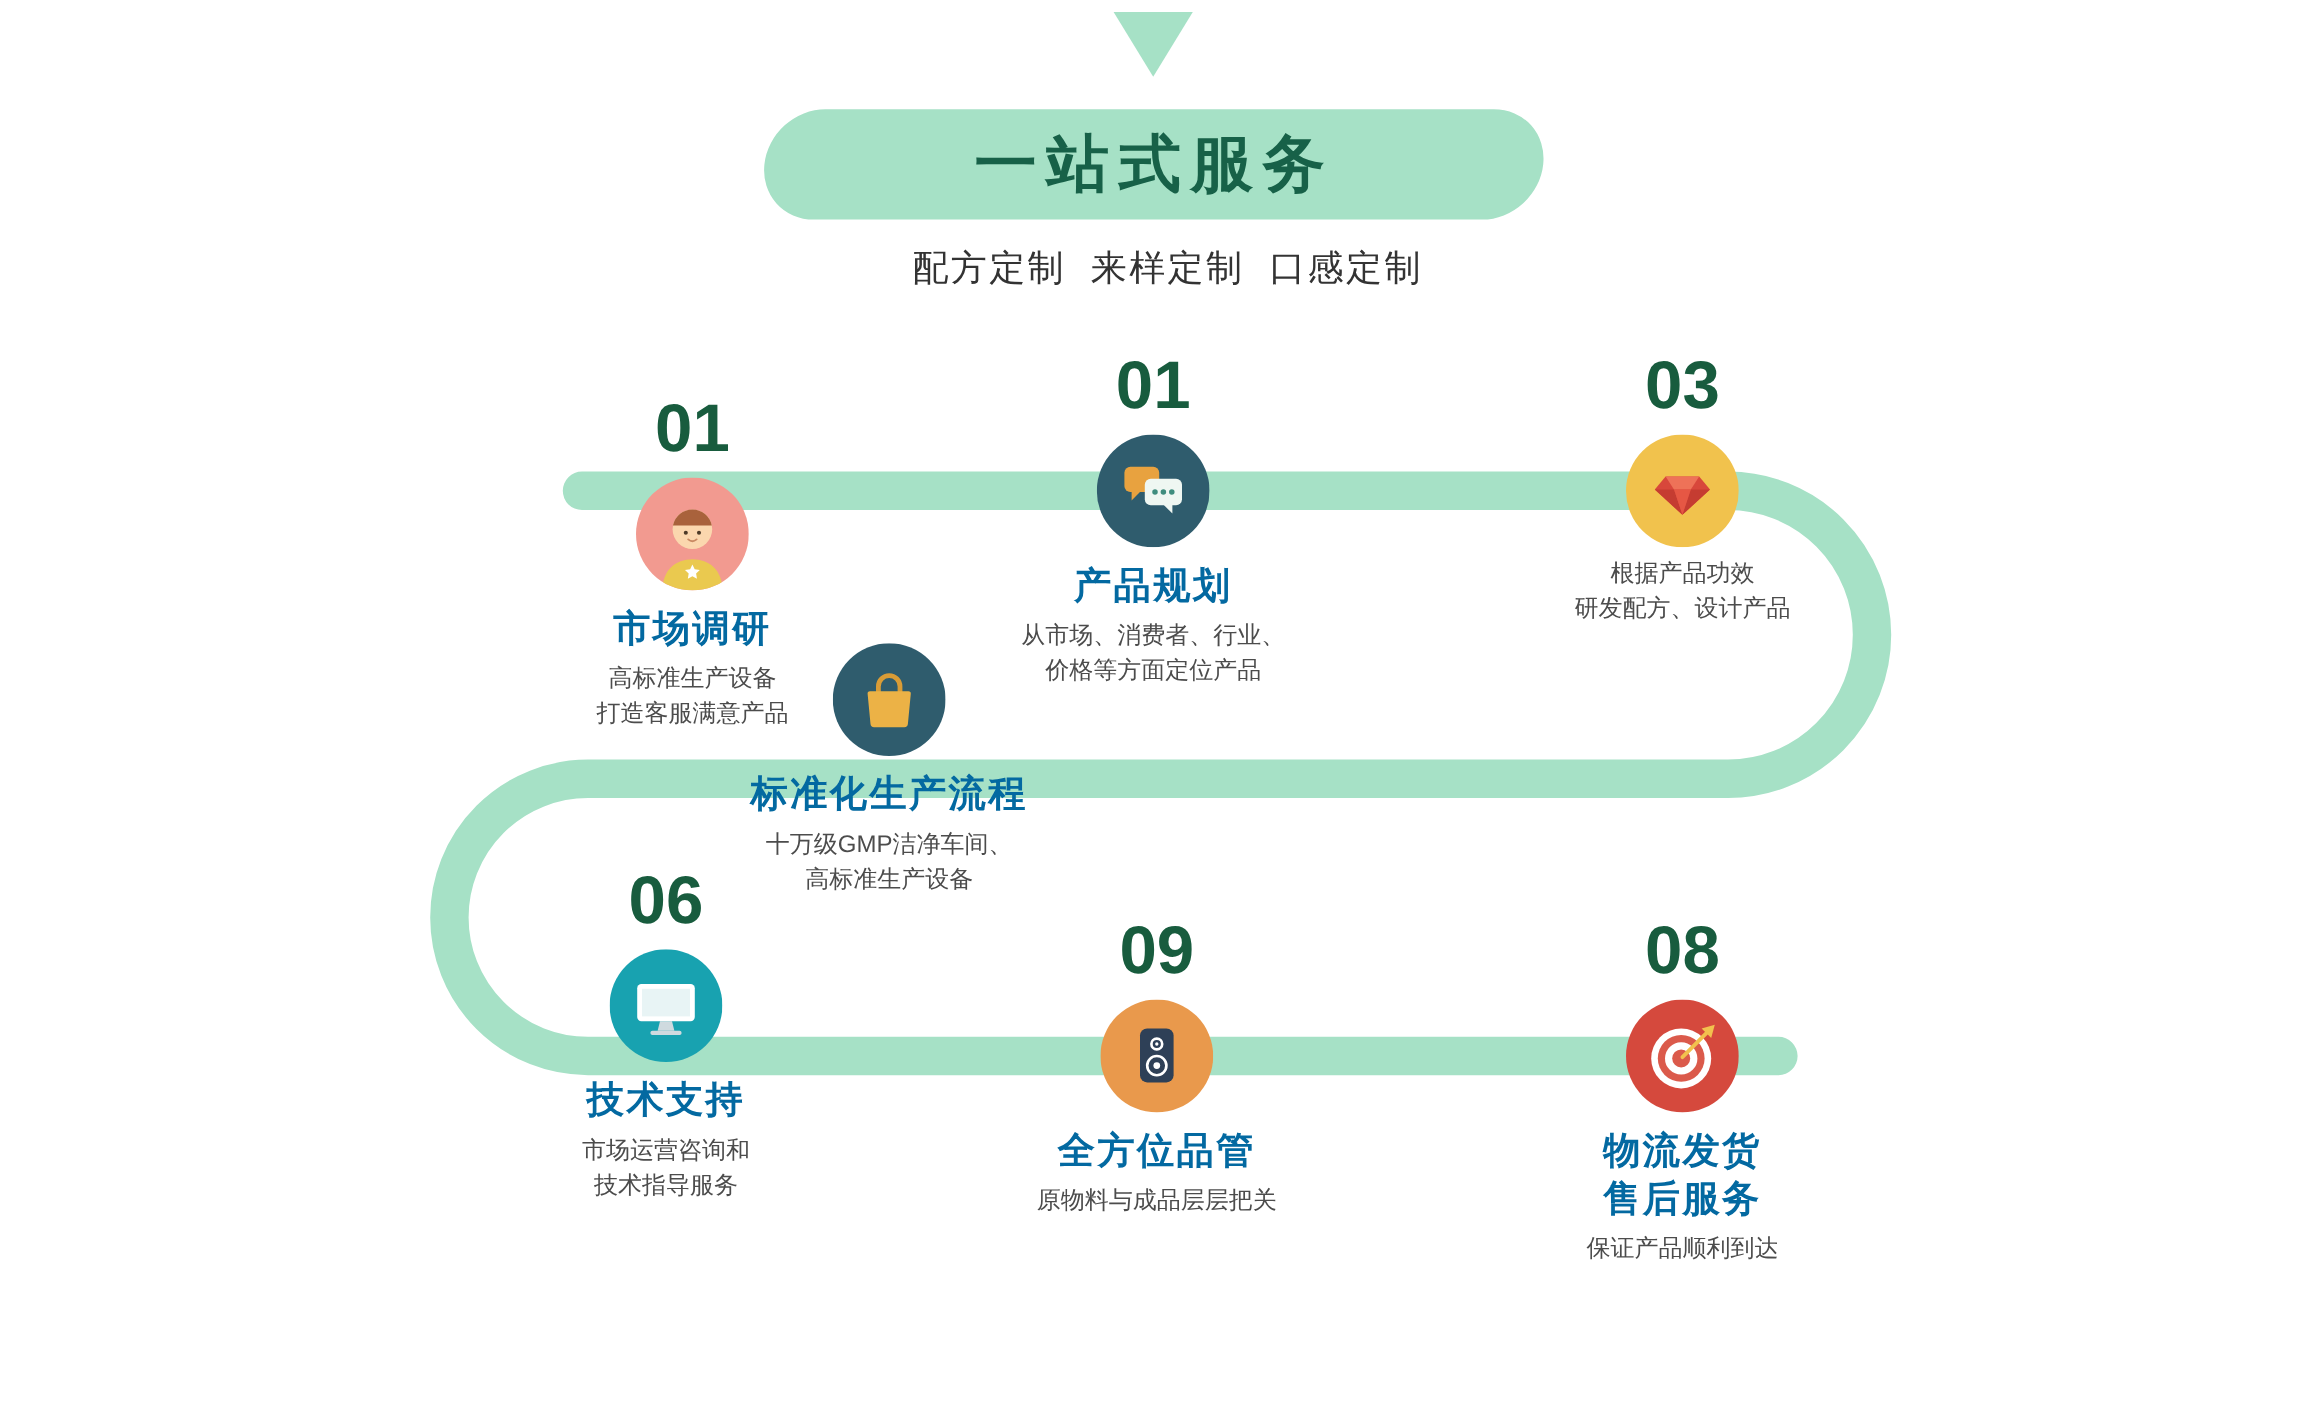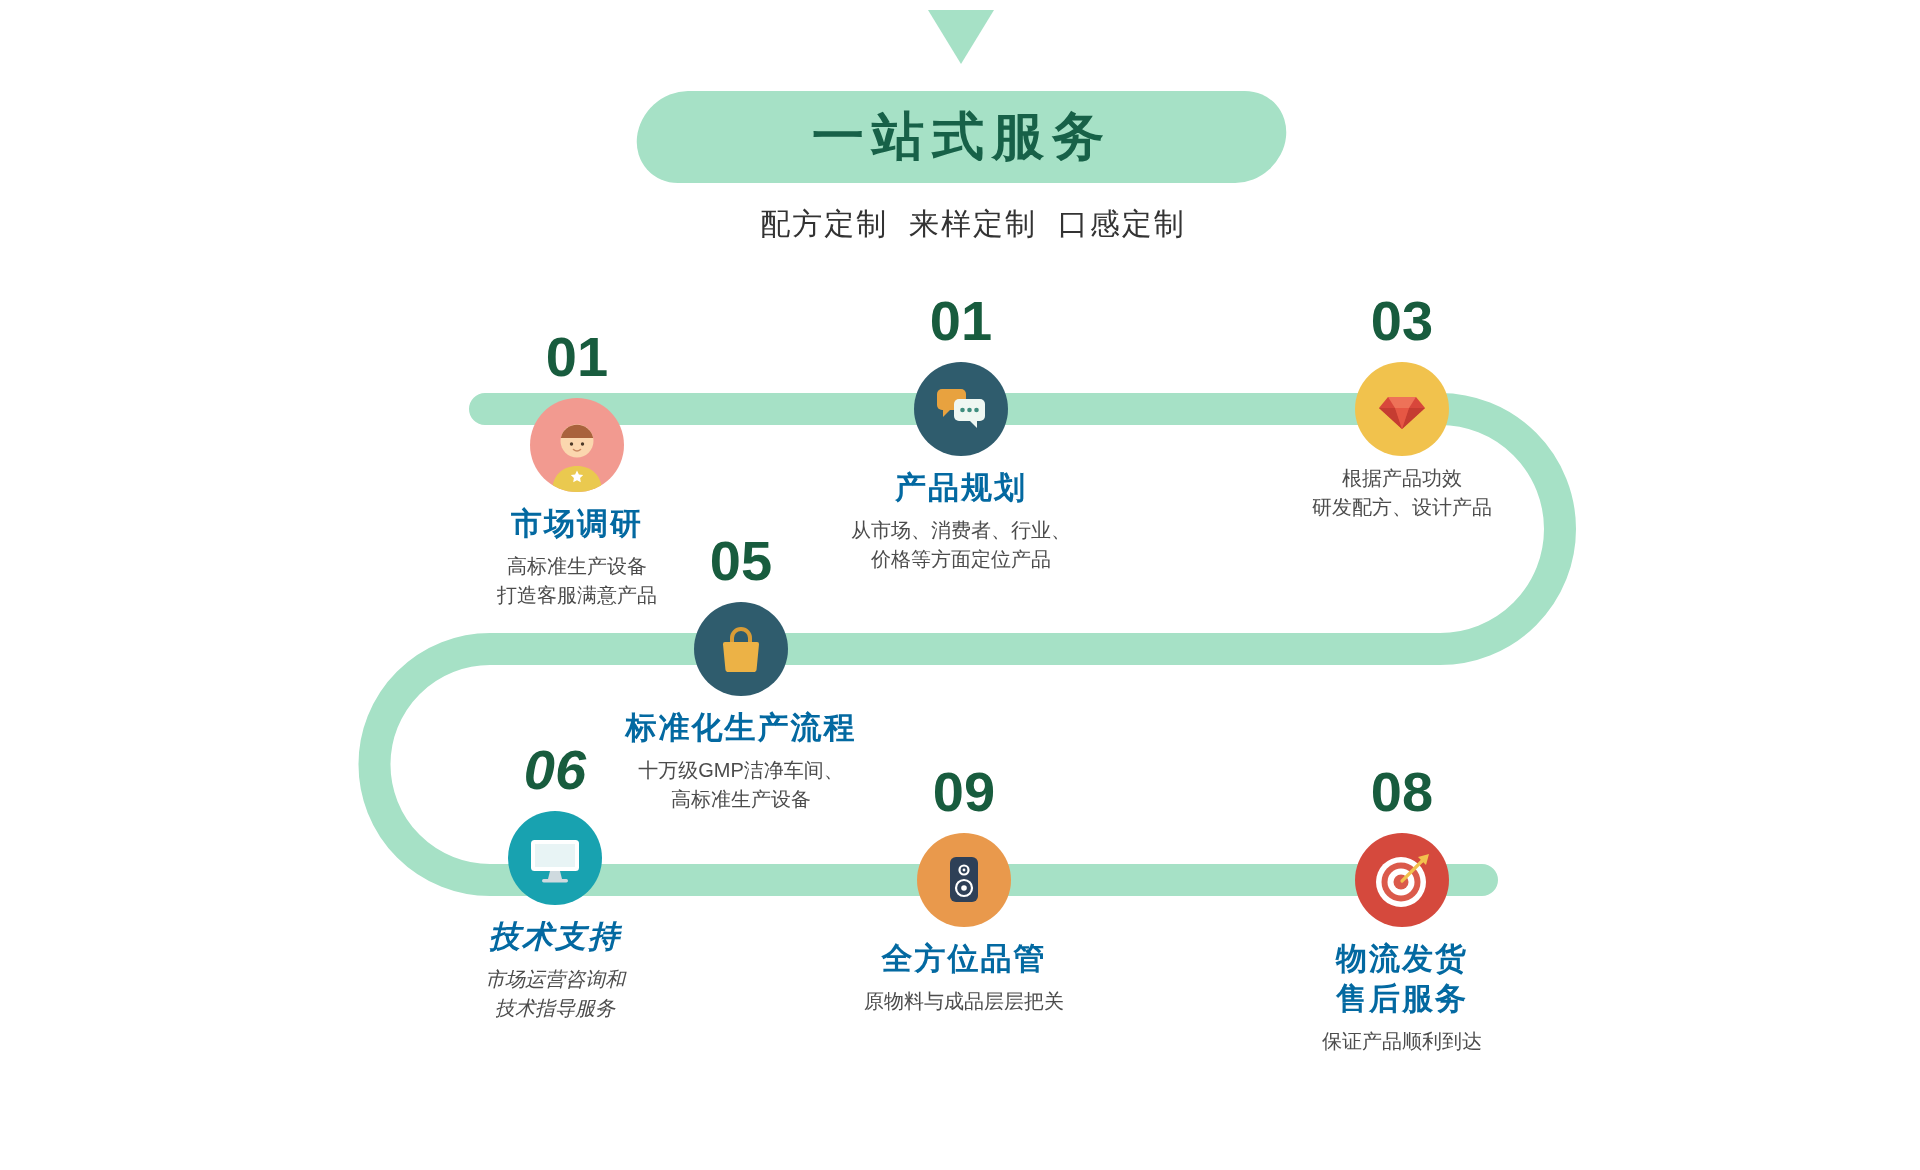--- a/index.html
+++ b/index.html
@@ -40,21 +40,21 @@
   }
   .step-desc{
     margin-top:8px;font-size:20px;line-height:29px;color:#4C4C4C;
     white-space:pre-line;
   }
   .s1{left:577px;top:288px;margin-top:36px;}
   .s2{left:961px;top:288px;}
   .s3{left:1402px;top:288px;}
   .s4{left:1206px;top:528px;}
   .s5{left:741px;top:528px;}
-  .s6{left:555px;top:737px;font-style:italic;}
+  .s6{left:555px;top:717px;}
   .s7{left:964px;top:759px;}
   .s8{left:1402px;top:759px;}
 </style>
 </head>
 <body>
 
 <div id="canvas">
 
   <svg class="flow-svg" width="1920" height="1170" viewBox="0 0 1920 1170">
     <path d="M485 409 H1440 A120 120 0 0 1 1440 649 H490 A115.5 115.5 0 0 0 490 880 H1482" fill="none" stroke="#A6E1C6" stroke-width="32" stroke-linecap="round"></path>
@@ -122,21 +122,20 @@
         <polygon points="33,35 40,46 54,46 61,35" fill="#EE7258"></polygon>
         <polygon points="40,46 54,46 47,67" fill="#E65744"></polygon>
       </svg>
     </div>
     <div class="step-desc">根据产品功效
 研发配方、设计产品</div>
   </div>
 
 
   <div class="step s5">
-    <div class="step-number">05</div>
     <div class="step-icon">
       <svg viewBox="0 0 94 94">
         <circle cx="47" cy="47" r="47" fill="#2F5C6D"></circle>
         <path d="M38 41v-5a9 9 0 0 1 18 0v5" fill="none" stroke="#D99C36" stroke-width="4" stroke-linecap="round"></path>
         <path d="M31 40h32a2 2 0 0 1 2 2.2l-2.4 25a3 3 0 0 1-3 2.8H34.4a3 3 0 0 1-3-2.8L29 42.2A2 2 0 0 1 31 40z" fill="#ECB246"></path>
       </svg>
     </div>
     <div class="step-title">标准化生产流程</div>
     <div class="step-desc">十万级GMP洁净车间、
 高标准生产设备</div>

